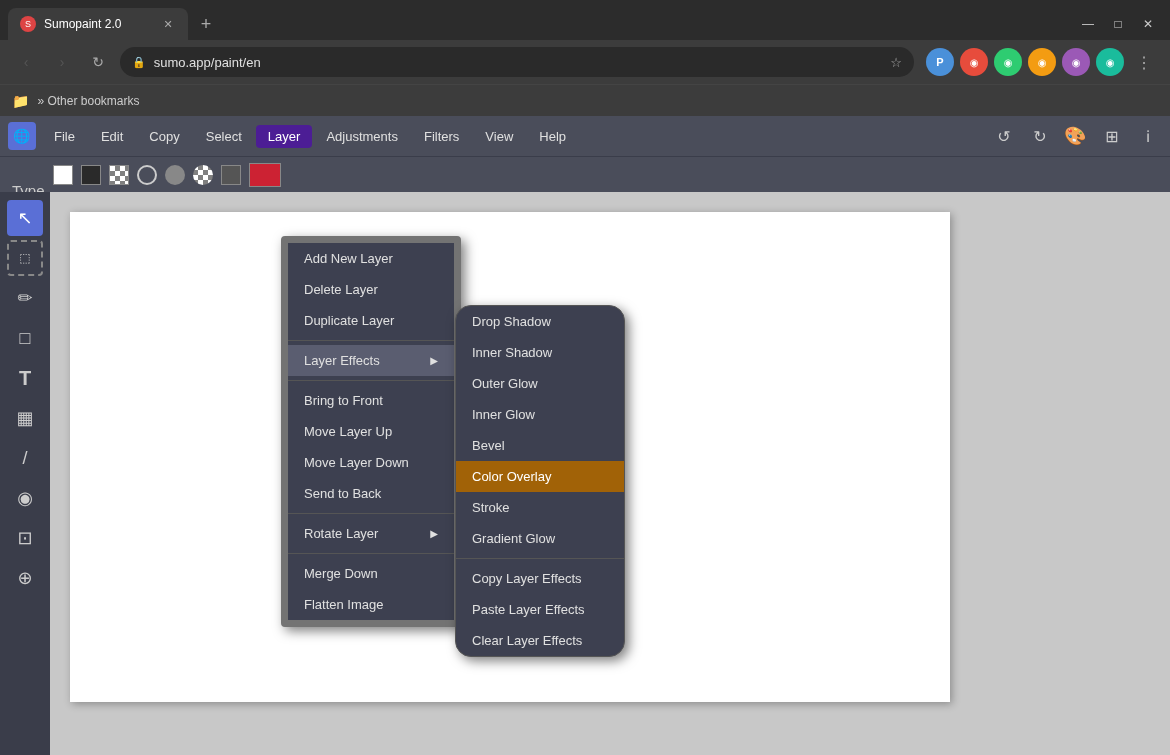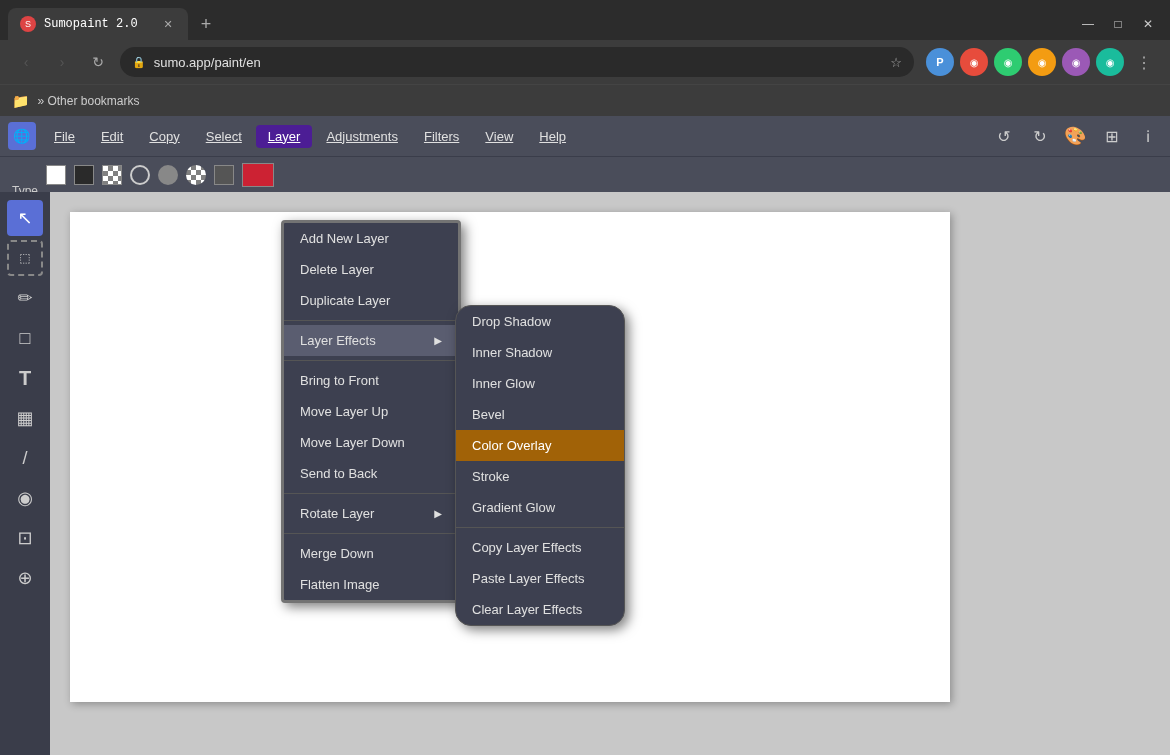--- a/index.html
+++ b/index.html
@@ -1,19 +1,19 @@
 <!DOCTYPE html>
 <html><head>
   <meta charset="utf-8">
   <style>
     * { margin: 0; padding: 0; box-sizing: border-box; }
     body { font-family: -apple-system, BlinkMacSystemFont, 'Segoe UI', Arial, sans-serif; background: #dee1e6; width: 1170px; height: 755px; overflow: hidden; }
     .tab { display: flex; align-items: center; background: #3c3c3c; border-radius: 8px 8px 0 0; padding: 6px 12px; gap: 8px; min-width: 180px; height: 32px; }
     .tab-favicon { width: 16px; height: 16px; background: #e74c3c; border-radius: 50%; flex-shrink: 0; }
-    .tab-title { font-size: 12px; color: #fff; flex: 1; white-space: nowrap; overflow: hidden; text-overflow: ellipsis; font-family: Liberation Mono, monospace; }
+    .tab-title { font-size: 12px; color: #fff; flex: 1; white-space: nowrap; overflow: hidden; text-overflow: ellipsis; }
     .tab-close { width: 16px; height: 16px; display: flex; align-items: center; justify-content: center; border-radius: 50%; cursor: pointer; color: #aaa; font-size: 11px; }
     .new-tab-btn { width: 28px; height: 28px; display: flex; align-items: center; justify-content: center; color: #aaa; cursor: pointer; font-size: 18px; margin-left: 4px; }
     .win-btn { width: 28px; height: 28px; display: flex; align-items: center; justify-content: center; color: #ccc; cursor: pointer; font-size: 12px; }
 
     .address-bar { display: flex; align-items: center; gap: 8px; padding: 6px 12px; background: #3c3c3c; height: 44px; }
     .nav-btn { width: 28px; height: 28px; display: flex; align-items: center; justify-content: center; color: #aaa; cursor: pointer; border-radius: 50%; font-size: 14px; }
     .nav-btn.disabled { color: #555; cursor: default; }
     .url-bar { flex: 1; display: flex; align-items: center; background: #2a2a2a; border-radius: 20px; padding: 4px 12px; gap: 8px; height: 30px; }
     .lock-icon { color: #aaa; font-size: 11px; }
     .url-text { font-size: 13px; color: #e0e0e0; flex: 1; }
@@ -29,47 +29,47 @@
     .toolbar-icon.menu-icon { color: #aaa; font-size: 16px; background: transparent; }
     .bookmarks-bar { display: flex; align-items: center; padding: 4px 12px; background: #3c3c3c; height: 32px; border-top: 1px solid #444; font-size: 12px; color: #ccc; gap: 8px; }
     .bookmarks-icon { font-size: 14px; }
 
     
     .app { display: flex; flex-direction: column; height: calc(755px - 116px); }
 
     
     .menu-bar { display: flex; align-items: center; background: #4a4d5a; height: 40px; padding: 0 8px; gap: 2px; position: relative; z-index: 100; }
     .menu-globe { width: 28px; height: 28px; background: #5a6fd6; border-radius: 4px; display: flex; align-items: center; justify-content: center; color: white; font-size: 14px; margin-right: 4px; }
-    .menu-item { padding: 4px 12px; color: #e0e0e0; font-size: 13px; cursor: pointer; border-radius: 4px; white-space: nowrap; text-decoration: underline; }
+    .menu-item { padding: 4px 12px; color: #e0e0e0; font-size: 13px; cursor: pointer; border-radius: 4px; white-space: nowrap; }
     .menu-item.active { background: #4c1d95; color: white; }
     .menu-spacer { flex: 1; }
     .menu-right { display: flex; align-items: center; gap: 8px; }
     .menu-icon-btn { width: 28px; height: 28px; display: flex; align-items: center; justify-content: center; cursor: pointer; color: #ccc; font-size: 16px; border-radius: 50%; }
 
     
     .tool-options { display: flex; align-items: center; background: #4a4d5a; height: 36px; padding: 0 12px; gap: 8px; border-top: 1px solid #3a3d4a; }
-    .type-label { color: #ccc; font-size: 12px; margin-top: 32px; }
+    .type-label { color: #ccc; font-size: 15px; margin-top: 32px; }
     .color-swatch { width: 20px; height: 20px; border: 1px solid #888; cursor: pointer; }
     .swatch-white { background: #ffffff; }
     .swatch-dark { background: #2a2a2a; }
     .swatch-checker { background: repeating-conic-gradient(#808080 0% 25%, #ffffff 0% 50%) 0 0 / 10px 10px; }
     .swatch-circle-outline { width: 20px; height: 20px; border-radius: 50%; border: 2px solid #ccc; cursor: pointer; }
     .swatch-circle-filled { width: 20px; height: 20px; border-radius: 50%; background: #888; cursor: pointer; }
     .swatch-checker-circle { width: 20px; height: 20px; border-radius: 50%; background: repeating-conic-gradient(#808080 0% 25%, #ffffff 0% 50%) 0 0 / 10px 10px; cursor: pointer; }
     .swatch-dark-sq { background: #555; width: 20px; height: 20px; border: 1px solid #888; cursor: pointer; }
     .swatch-red { background: #cc2233; width: 32px; height: 24px; border: 1px solid #888; cursor: pointer; }
 
     
     .main-area { display: flex; flex: 1; overflow: hidden; }
     .left-toolbar { background: #3a3d4a; width: 50px; display: flex; flex-direction: column; align-items: center; padding: 8px 0; gap: 4px; }
     .tool-btn { width: 36px; height: 36px; display: flex; align-items: center; justify-content: center; border-radius: 4px; cursor: pointer; color: #ccc; font-size: 18px; }
     .tool-btn.active { background: #5a6fd6; color: white; }
     .canvas-area { flex: 1; background: #c8c8c8; position: relative; display: flex; align-items: flex-start; justify-content: flex-start; }
     .canvas { background: white; width: 880px; height: 490px; margin: 20px; box-shadow: 2px 2px 8px rgba(0,0,0,0.3); }
-    .layer-menu { position: absolute; top: 28px; left: 281px; background: #3d4050; border: 3px solid #737373; border-radius: 4px; min-width: 180px; box-shadow: 4px 4px 12px rgba(0,0,0,0.5); z-index: 300; }
+    .layer-menu { position: absolute; top: 44px; left: 281px; background: #3d4050; border: 7px solid #737373; border-radius: 4px; min-width: 180px; box-shadow: 4px 4px 12px rgba(0,0,0,0.5); z-index: 300; }
     .submenu { position: absolute; top: 113px; left: 455px; background: #3d4050; border: 1px solid #555; border-radius: 16px; min-width: 170px; box-shadow: 4px 4px 12px rgba(0,0,0,0.5); z-index: 301; }
     .menu-dropdown-item { padding: 8px 16px; font-size: 13px; color: #e0e0e0; cursor: pointer; display: flex; align-items: center; justify-content: space-between; white-space: nowrap; }
     .menu-dropdown-item.highlighted { background: #a16207; color: white; }
     .menu-dropdown-item.has-submenu { display: flex; justify-content: space-between; }
     .menu-dropdown-item.has-submenu.open { background: #5a5d70; text-align: right; }
     .menu-divider { height: 1px; background: #555; margin: 4px 0; }
     .submenu-arrow { font-size: 10px; margin-left: 12px; }
 
     .tab-bar-row { display: flex; align-items: center; background: #2c2c2c; height: 40px; padding: 0 8px; }
   </style>
@@ -193,20 +193,21 @@
         <span class="submenu-arrow">▶</span>
       </div>
       <div class="menu-divider"></div>
       <div class="menu-dropdown-item">Merge Down</div>
       <div class="menu-dropdown-item">Flatten Image</div>
     </div>
 
     <div class="submenu">
       <div class="menu-dropdown-item">Drop Shadow</div>
       <div class="menu-dropdown-item">Inner Shadow</div>
+      <div class="menu-dropdown-item">Outer Glow</div>
       <div class="menu-dropdown-item">Inner Glow</div>
       <div class="menu-dropdown-item">Bevel</div>
       <div class="menu-dropdown-item highlighted">Color Overlay</div>
       <div class="menu-dropdown-item">Stroke</div>
       <div class="menu-dropdown-item">Gradient Glow</div>
       <div class="menu-divider"></div>
       <div class="menu-dropdown-item">Copy Layer Effects</div>
       <div class="menu-dropdown-item">Paste Layer Effects</div>
       <div class="menu-dropdown-item">Clear Layer Effects</div>
     </div>

